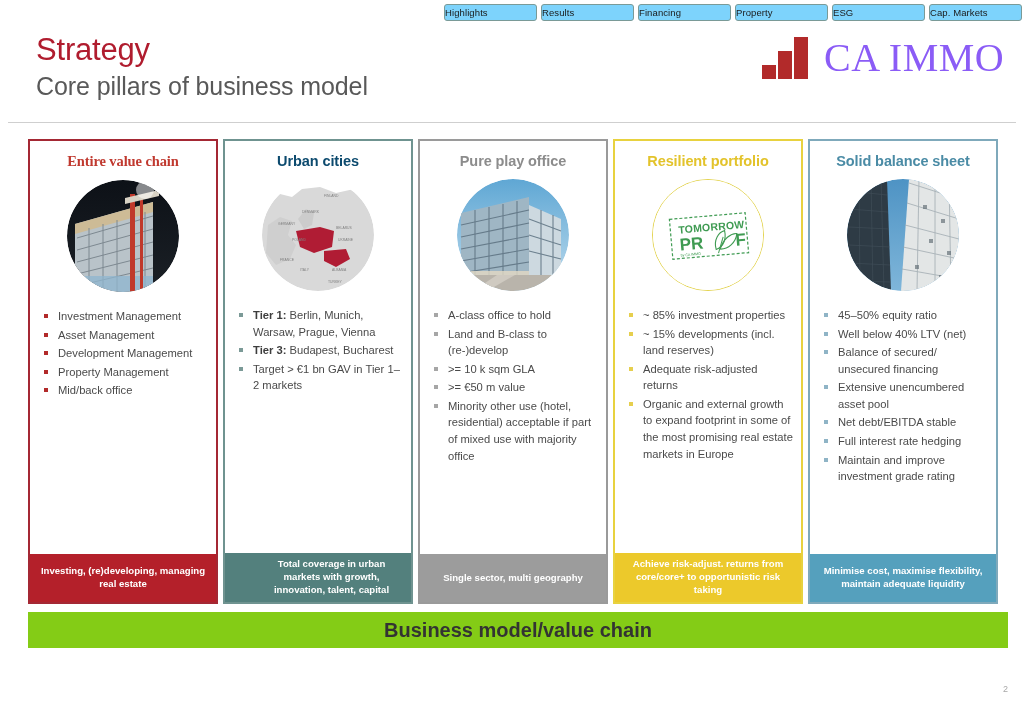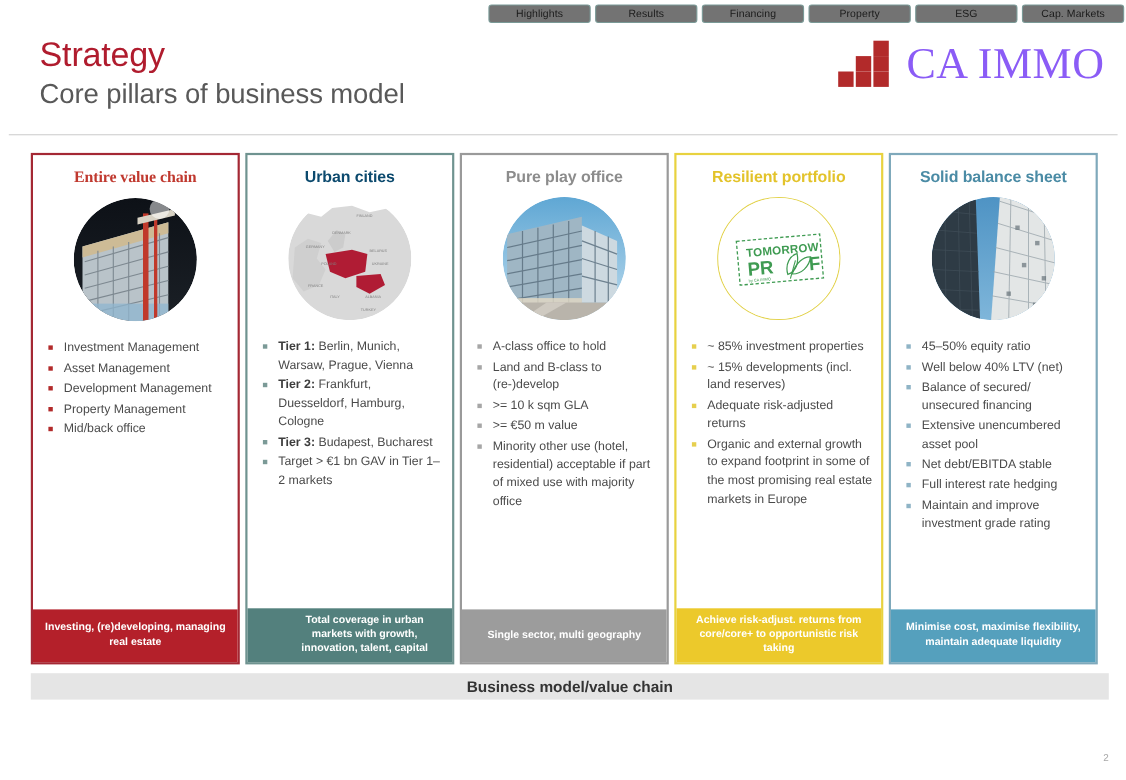--- a/index.html
+++ b/index.html
@@ -13,22 +13,22 @@
 
   
   .navbar {
     position: absolute; top: 4px; left: 444px;
     display: flex; gap: 4px;
   }
   .nav-tab {
     width: 93px; height: 17px;
     border: 1px solid #7a9a97;
     border-radius: 3px;
-    background: #737373;
-    display: flex; align-items: center; justify-content: center;
+    background: #7dd3fc;
+    display: flex; align-items: center; 
     font-size: 9.5px; color: #1a1a1a;
     letter-spacing: 0.1px;
     cursor: pointer;
   }
 
   
   .title-block { position: absolute; top: 34px; left: 36px; }
   .title-main {
     font-size: 31px; color: #b01c2e; font-weight: normal;
     letter-spacing: -0.2px; line-height: 1.05;
@@ -137,24 +137,24 @@
   .c4 .pillar-foot { background: #ecc92b; }
 
   .c5 { border-color: #7fa9bb; }
   .c5 .pillar-head { color: #4a8ba5; }
   .c5 .pillar-list li::before { background: #8fb4c6; }
   .c5 .pillar-foot { background: #55a0bd; }
 
   
   .value-band {
     position: absolute; left: 28px; top: 612px;
-    width: 980px; height: 24px;
-    background: #e5e5e5;
+    width: 980px; height: 36px;
+    background: #84cc16;
     display: flex; align-items: center; justify-content: center;
-    font-size: 14px; font-weight: bold; color: #333;
+    font-size: 20px; font-weight: bold; color: #333;
   }
   .page-num {
     position: absolute; right: 16px; top: 684px;
     font-size: 9px; color: #a8a8a8;
   }
   svg { display: block; }
 </style>
 </head>
 <body>
 
@@ -277,21 +277,20 @@
               <text x="38" y="92">ITALY</text>
               <text x="70" y="92">ALBANIA</text>
               <text x="66" y="104">TURKEY</text>
             </g>
           </g>
         </svg>
       </div>
     </div>
     <ul class="pillar-list">
       <li><b>Tier 1:</b><span> Berlin, Munich, Warsaw, Prague, Vienna</span></li>
-      <li><b>Tier 2:</b><span> Frankfurt, Duesseldorf, Hamburg, Cologne</span></li>
       <li><b>Tier 3:</b><span> Budapest, Bucharest</span></li>
       <li><span>Target &gt; €1 bn GAV in Tier 1–2 markets</span></li>
     </ul>
     <div class="pillar-foot">Total coverage in urban markets with growth, innovation, talent, capital</div>
   </div>
 
   <div class="pillar c3">
     <div class="pillar-head">Pure play office</div>
     <div class="pillar-img-wrap">
       <div class="circ">

